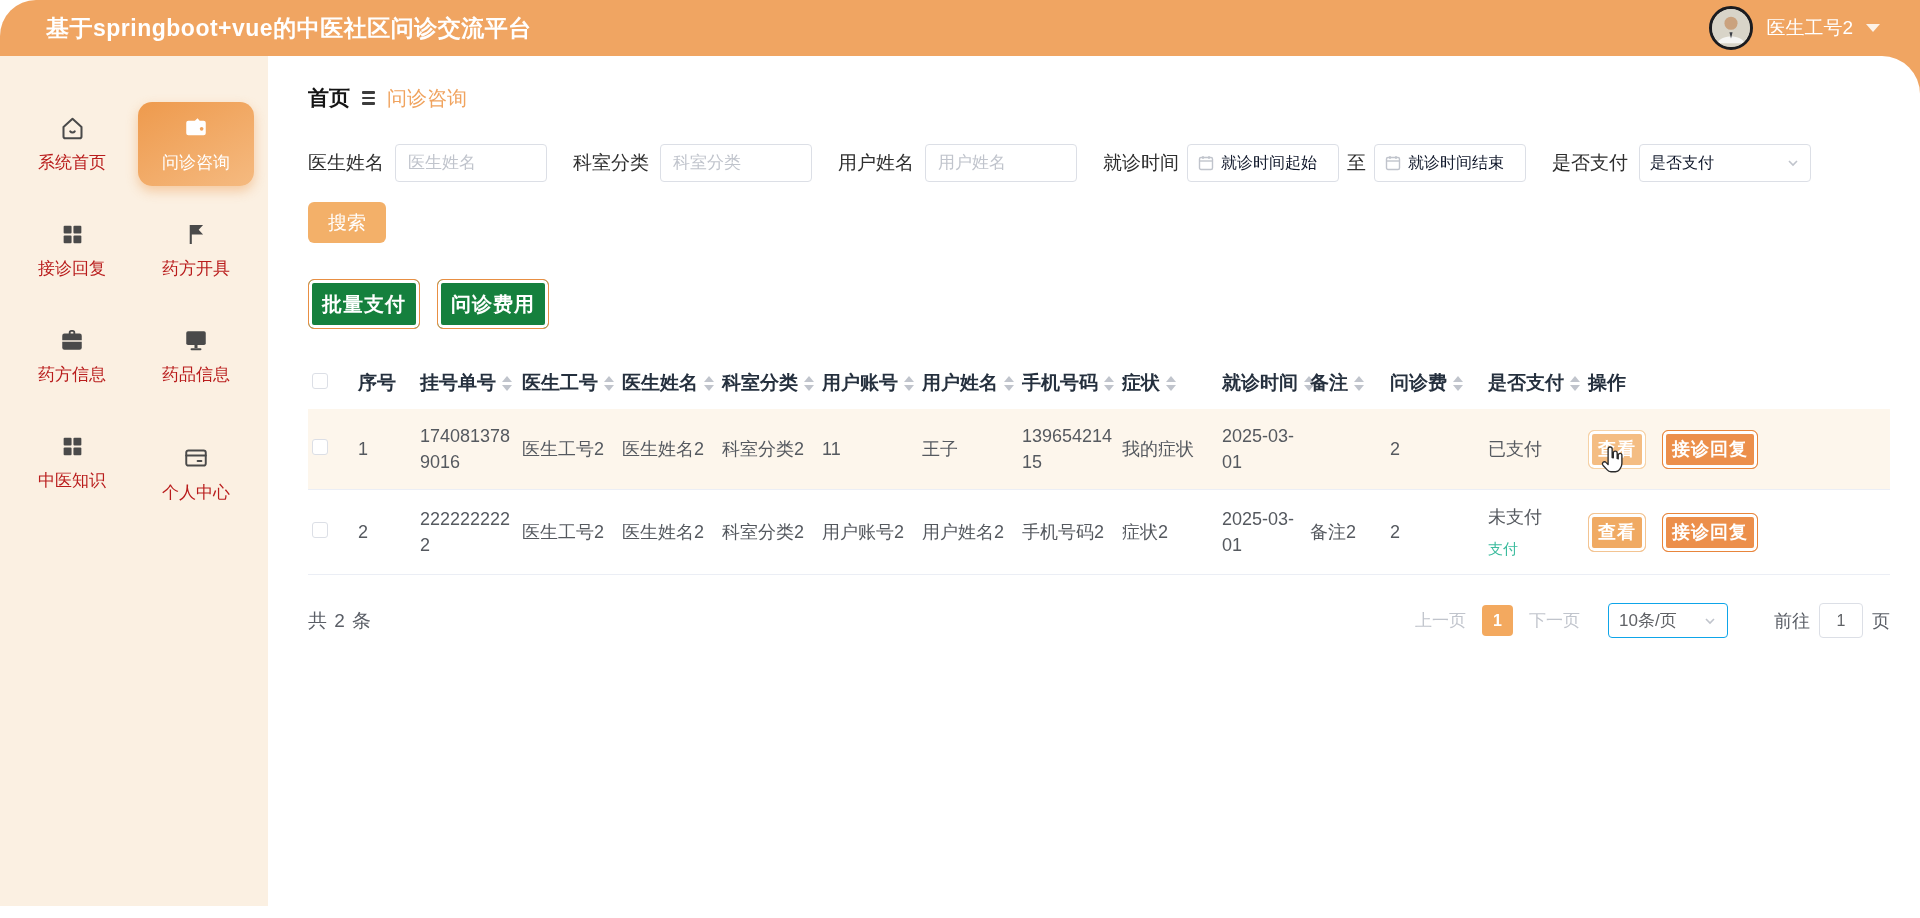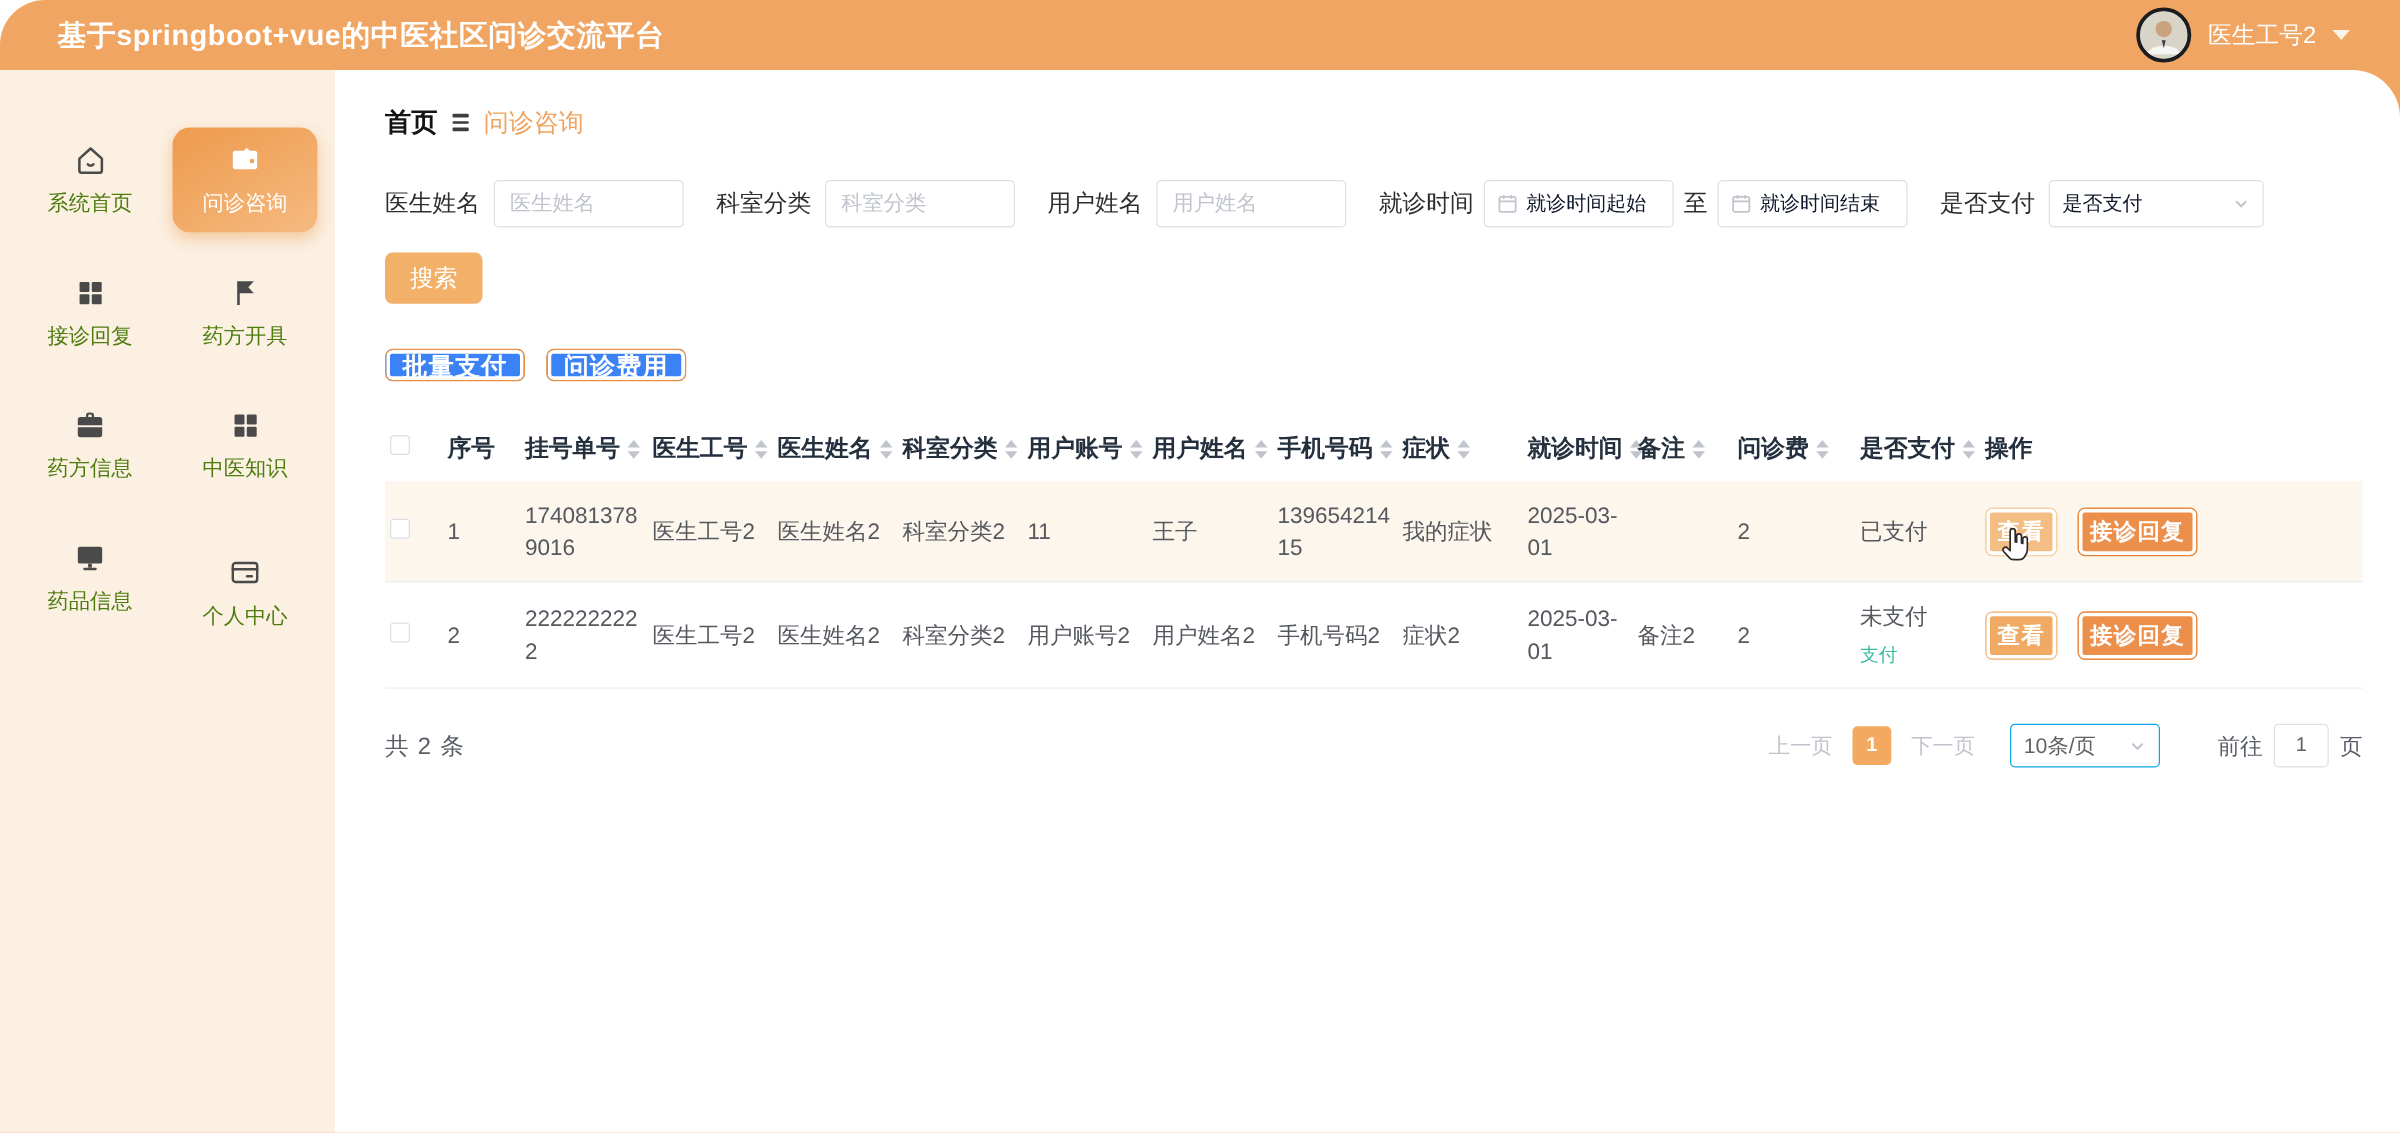--- a/index.html
+++ b/index.html
@@ -16,21 +16,21 @@
     overflow:hidden; background:#d7d3c6; flex:0 0 auto; }
   .user-name { color:#fff; font-size:19px; }
   .user-caret { width:0; height:0; border-left:7px solid transparent;
     border-right:7px solid transparent; border-top:8px solid rgba(255,255,255,.85); }
 
   
   .body-wrap { display:flex; height:850px; background:#f0a562; }
   .sidebar { width:268px; background:#fbf0e2; padding:46px 14px 0; flex:0 0 auto; }
   .menu-grid { display:grid; grid-template-columns:1fr 1fr; row-gap:22px; column-gap:8px; }
   .menu-item { height:84px; border-radius:14px; display:flex; flex-direction:column;
-    align-items:center; justify-content:center; gap:9px; color:#4d7c0f;
+    align-items:center; justify-content:center; gap:9px; color:#b91c1c;
     font-size:17px; cursor:pointer; }
   .menu-item.active { background:linear-gradient(150deg,#ee9a4d 0%,#f5ba80 100%);
     color:#fff; box-shadow:0 5px 12px rgba(238,154,77,.45); }
   .menu-item.shift-down { margin-top:12px; }
   .mi-icon { width:27px; height:27px; display:flex; align-items:center; justify-content:center; }
 
   .main { flex:1; background:#fff; border-top-right-radius:38px;
     padding:28px 30px 0 40px; }
 
   
@@ -50,21 +50,21 @@
   .finput::placeholder { color:#c0c4cc; }
   .fake-input { width:152px; height:38px; border:1px solid #dcdfe6; border-radius:4px;
     padding:0 10px; display:flex; align-items:center; gap:7px; background:#fff; cursor:pointer; }
   .ph-text { color:#0f172a; font-size:16px; white-space:nowrap; overflow:hidden; }
   .fake-select { width:172px; justify-content:space-between; }
   .search-btn { margin-top:20px; width:78px; height:41px; background:#f3b069; border:none;
     border-radius:6px; color:#fff; font-size:19px; cursor:pointer; }
 
   
   .toolbar { margin-top:36px; display:flex; gap:17px; }
-  .tb-btn { height:26px; padding:0 13px; background:#3b82f6; border:1px solid #e88f43;
+  .tb-btn { height:50px; padding:0 13px; background:#15803d; border:1px solid #e88f43;
     border-radius:6px; box-shadow:inset 0 0 0 3px #fff; color:#fff; font-size:20px;
     font-weight:bold; cursor:pointer; letter-spacing:1px; }
 
   
   .table-wrap { margin-top:28px; }
   table { width:100%; border-collapse:collapse; table-layout:fixed; }
   th { text-align:left; padding:13px 4px; font-size:19px; color:#25303e; font-weight:bold;
     white-space:nowrap; }
   .th-inner { display:flex; align-items:center; gap:5px; }
   .sort-caret { display:inline-flex; flex-direction:column; gap:3px; margin-left:1px; }
@@ -172,39 +172,39 @@
           <svg width="26" height="26" viewBox="0 0 24 24" fill="#4a4a4a">
             <path fill-rule="evenodd" d="M9 6 V5.2 A2.4 2.4 0 0 1 11.4 2.8 h1.2 A2.4 2.4 0 0 1 15 5.2 V6 h4 a2 2 0 0 1 2 2 v4.2 H3 V8 a2 2 0 0 1 2-2 Z M10.7 6 h2.6 V5.2 a.9.9 0 0 0 -.9-.9 h-.8 a.9.9 0 0 0 -.9.9 Z"></path>
             <path d="M3 13.6 h18 V19 a2 2 0 0 1 -2 2 H5 a2 2 0 0 1 -2-2 Z"></path>
           </svg>
         </span>
         <span>药方信息</span>
       </div>
 
       <div class="menu-item">
         <span class="mi-icon">
+          <svg width="26" height="26" viewBox="0 0 24 24" fill="#4a4a4a">
+            <rect x="3" y="4" width="18" height="12.5" rx="1.6"></rect>
+            <rect x="10.6" y="16.5" width="2.8" height="3"></rect>
+            <rect x="7" y="19.5" width="10" height="1.9" rx="0.9"></rect>
+          </svg>
+        </span>
+        <span>药品信息</span>
+      </div>
+
+      <div class="menu-item">
+        <span class="mi-icon">
           <svg width="25" height="25" viewBox="0 0 24 24" fill="#4a4a4a">
             <rect x="3.5" y="3.5" width="7.6" height="7.6" rx="1"></rect>
               <rect x="12.9" y="3.5" width="7.6" height="7.6" rx="1"></rect>
             <rect x="3.5" y="12.9" width="7.6" height="7.6" rx="1"></rect>
               <rect x="12.9" y="12.9" width="7.6" height="7.6" rx="1"></rect>
           </svg>
         </span>
         <span>中医知识</span>
-      </div>
-
-      <div class="menu-item">
-        <span class="mi-icon">
-          <svg width="26" height="26" viewBox="0 0 24 24" fill="#4a4a4a">
-            <rect x="3" y="4" width="18" height="12.5" rx="1.6"></rect>
-            <rect x="10.6" y="16.5" width="2.8" height="3"></rect>
-            <rect x="7" y="19.5" width="10" height="1.9" rx="0.9"></rect>
-          </svg>
-        </span>
-        <span>药品信息</span>
       </div>
 
       <div class="menu-item shift-down">
         <span class="mi-icon">
           <svg width="26" height="26" viewBox="0 0 24 24" fill="none" stroke="#4a4a4a" stroke-width="1.8" stroke-linecap="round">
             <rect x="3" y="5" width="18" height="14" rx="2"></rect>
             <line x1="3" y1="9.6" x2="21" y2="9.6"></line>
             <line x1="13.5" y1="14.8" x2="17" y2="14.8"></line>
           </svg>
         </span>

